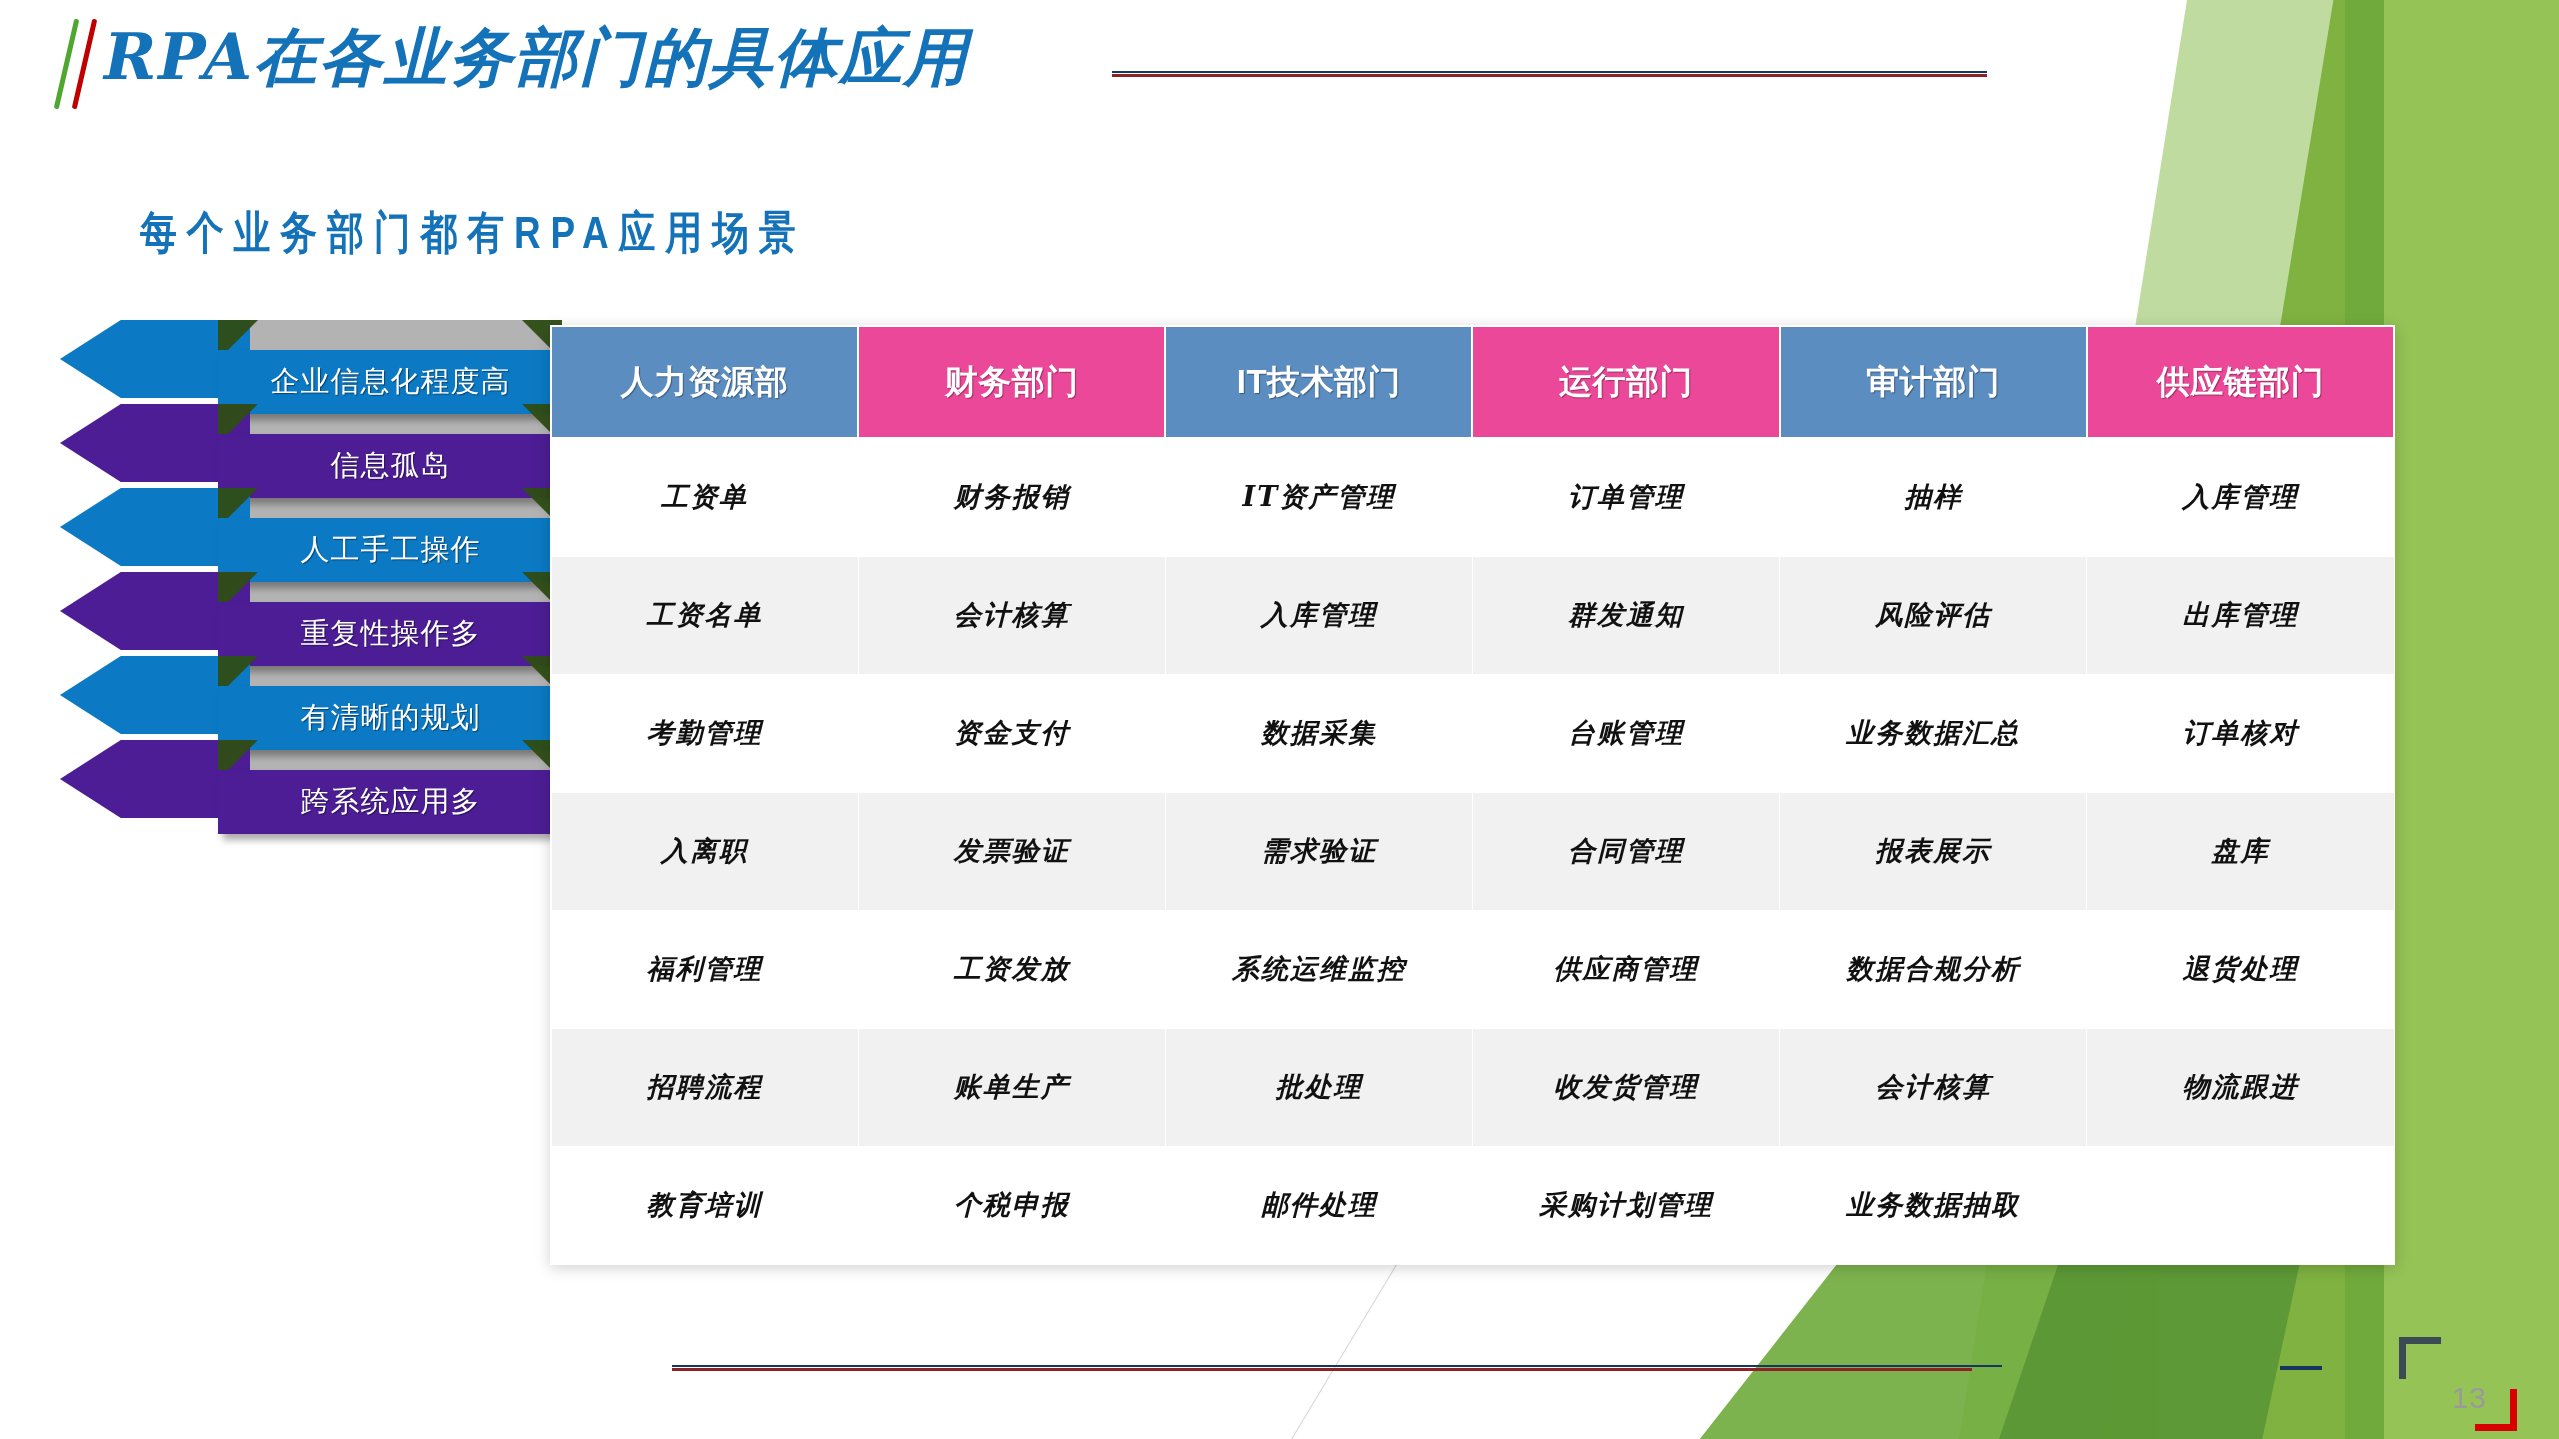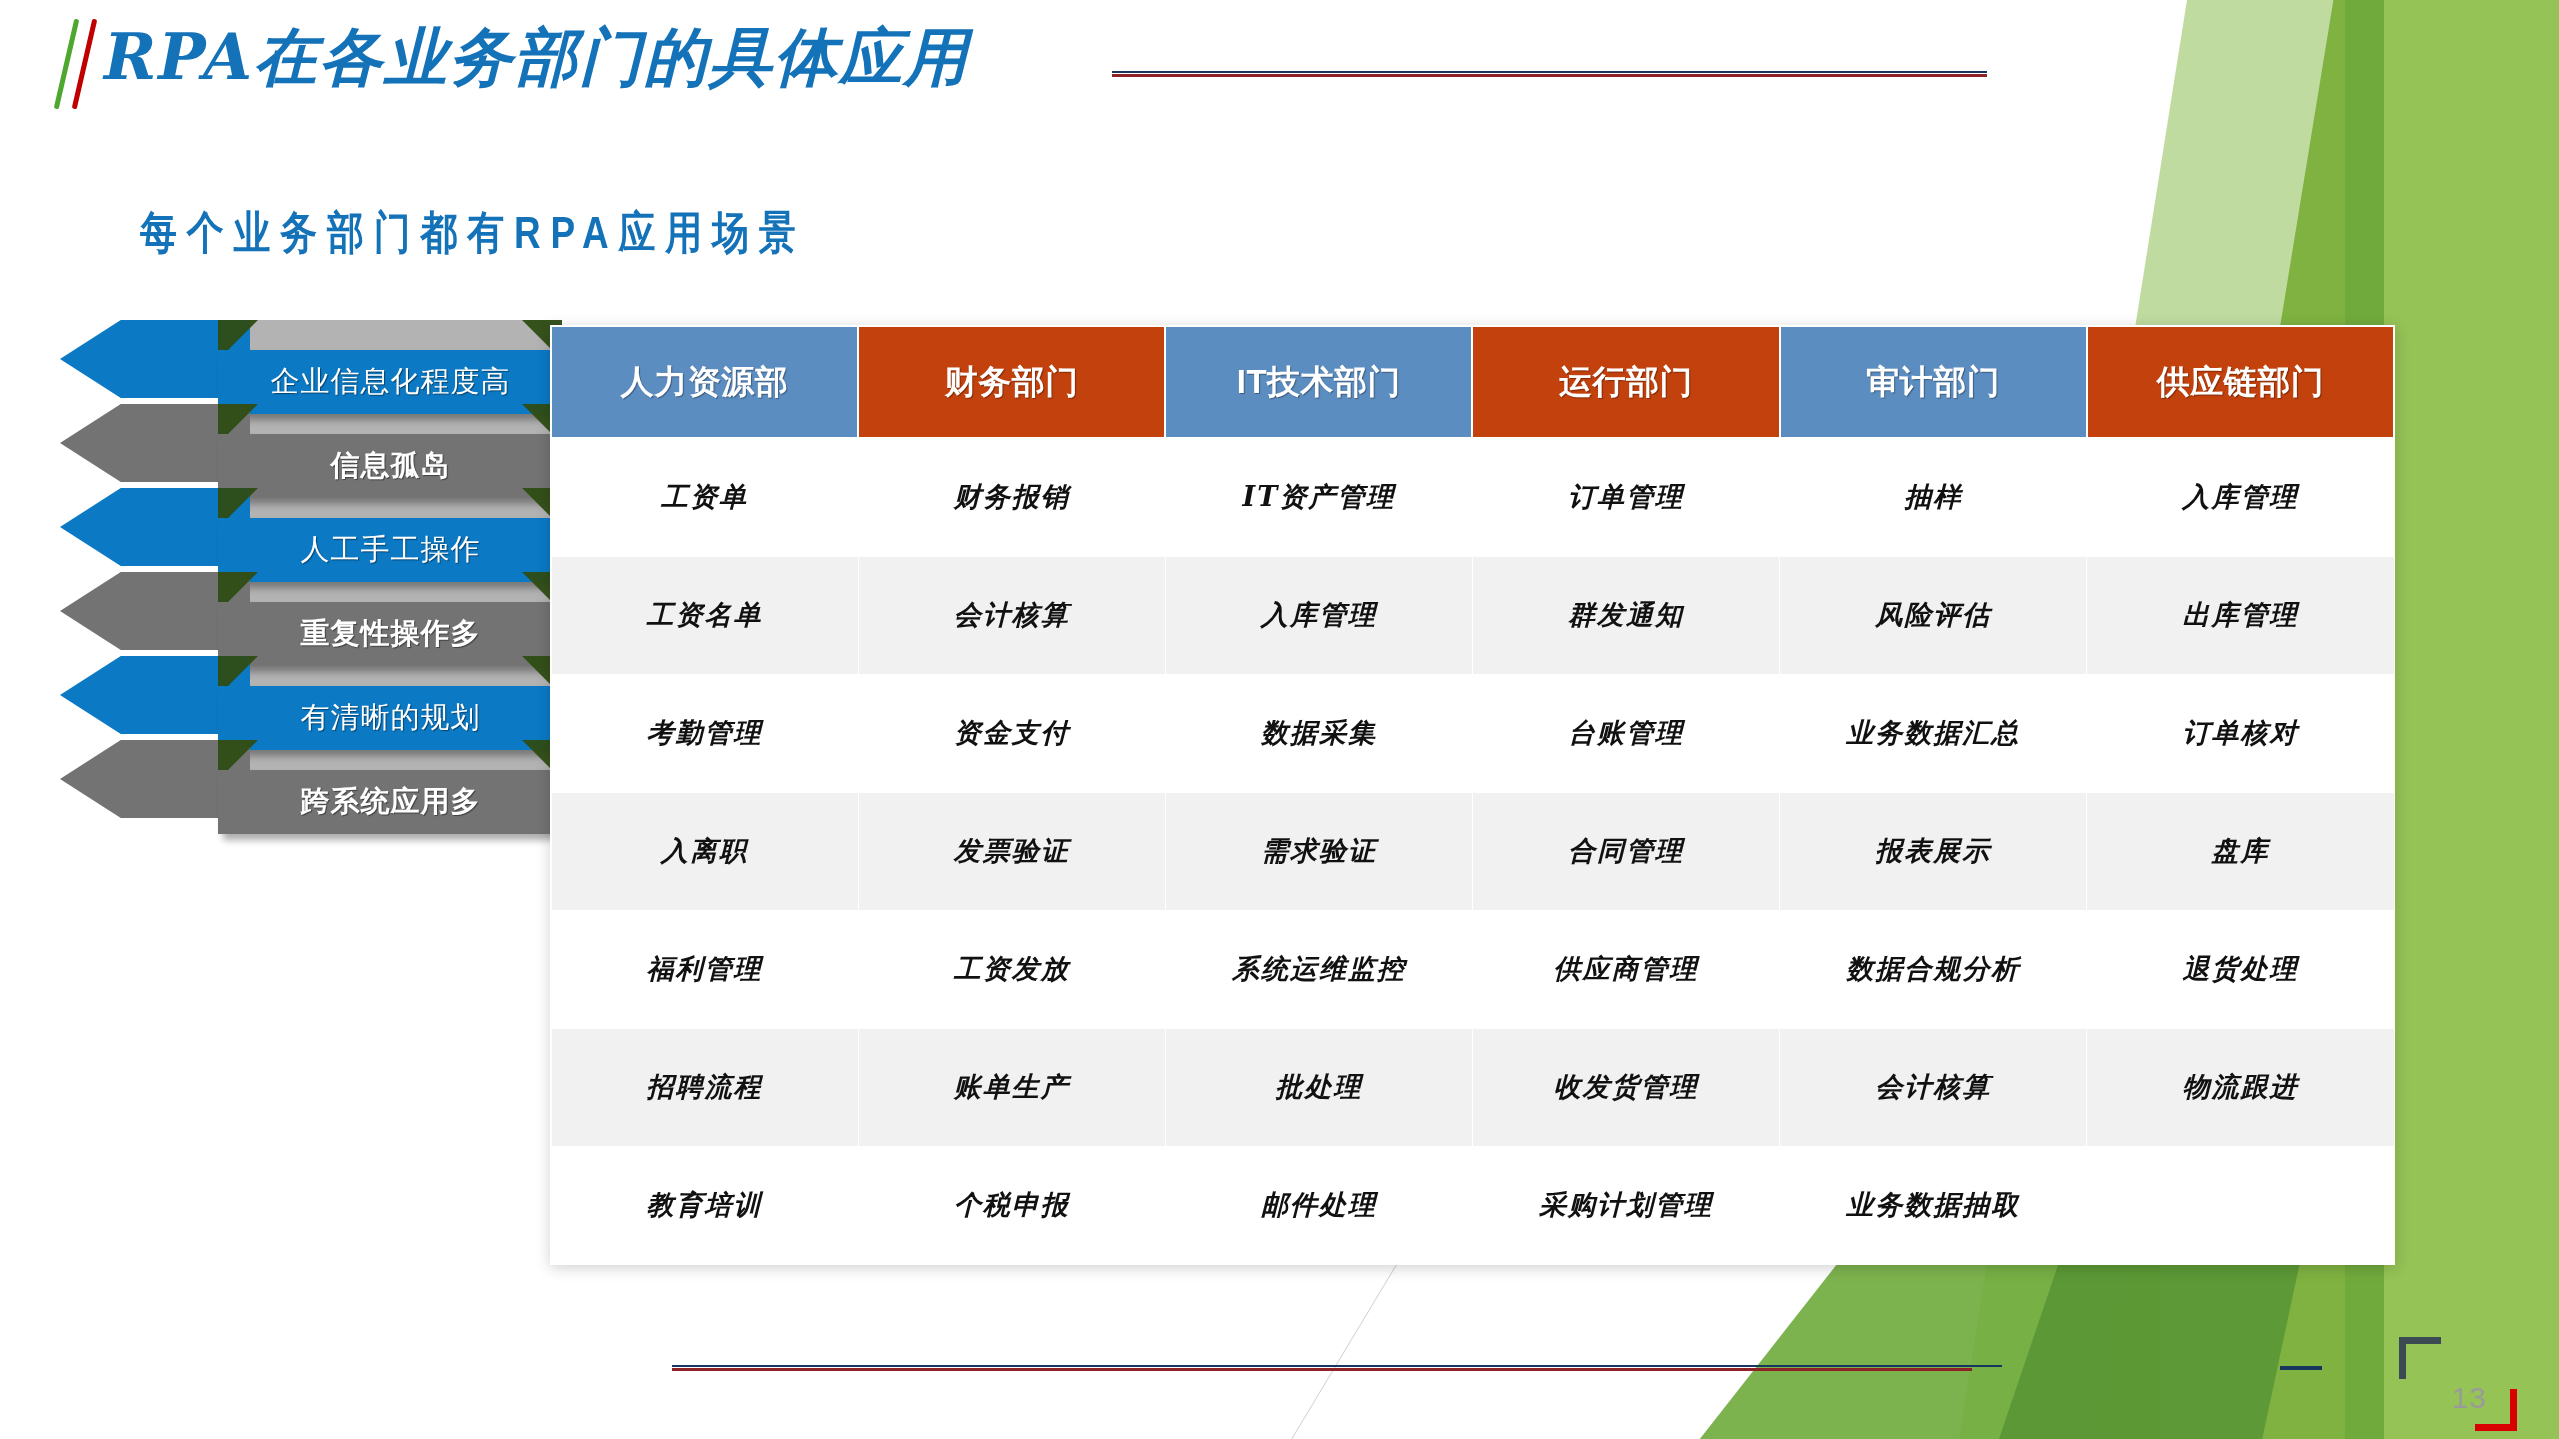--- a/index.html
+++ b/index.html
@@ -125,21 +125,21 @@
   }
   .chev-band {
     position: absolute; left: 158px; top: 30px; width: 345px; height: 64px;
     display: flex; align-items: center; justify-content: center;
     color: #ffffff; font-size: 29px; font-weight: 400;
     letter-spacing: 1px;
     box-shadow: 5px 6px 7px rgba(0,0,0,.33);
     text-shadow: 1px 1px 1px rgba(0,0,0,.45);
   }
   .c-blue  { background: #0b79c4; }
-  .c-navy  { background: #737373; font-weight: bold; }
+  .c-navy  { background: #4c1d95; }
 
   
   .table-card {
     position: absolute; left: 550px; top: 325px;
     width: 1845px; height: 940px;
     background: #ffffff;
     box-shadow: 0 3px 14px rgba(0,0,0,.18);
   }
   table.dept {
     width: 1845px; border-collapse: collapse; table-layout: fixed;
@@ -147,21 +147,21 @@
   table.dept th {
     height: 112px;
     color: #ffffff;
     font-size: 33px;
     font-weight: 700;
     letter-spacing: .5px;
     border: 2px solid #ffffff;
     text-shadow: 1px 1px 1px rgba(0,0,0,.35);
   }
   th.h-blue { background: #5b8dc0; }
-  th.h-gray { background: #c2410c; }
+  th.h-gray { background: #ec4899; }
 
   table.dept td {
     height: 118px;
     text-align: center;
     vertical-align: middle;
     font-family: "DejaVu Serif", "Liberation Serif", serif;
     font-size: 27px;
     font-weight: 600;
     color: #111111;
     letter-spacing: 2px;

